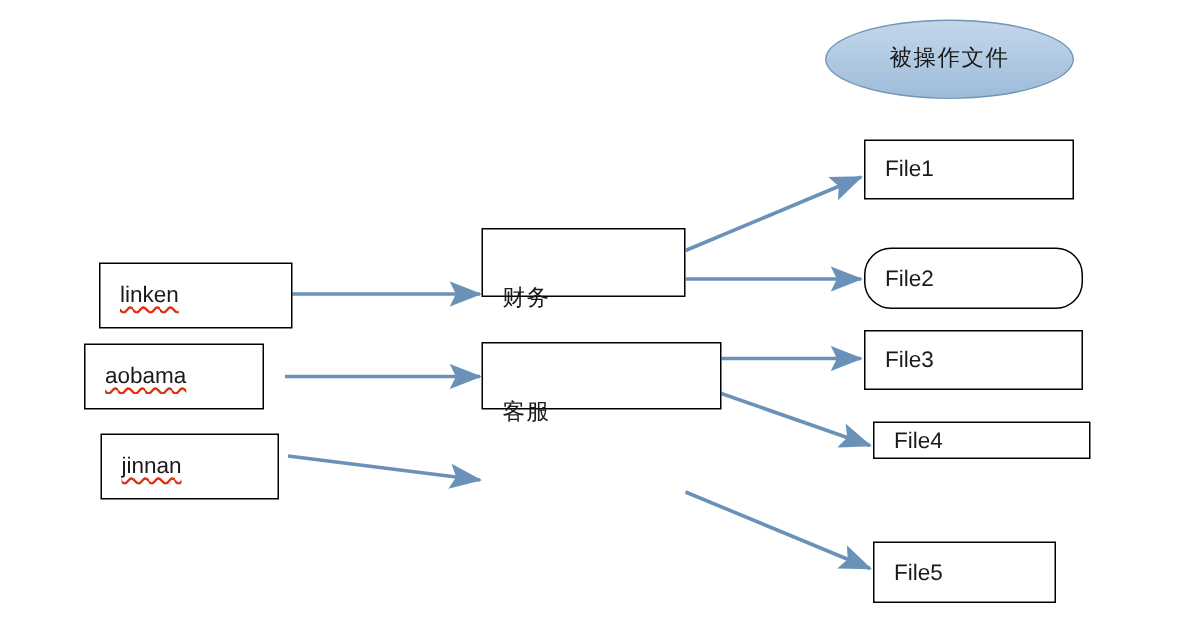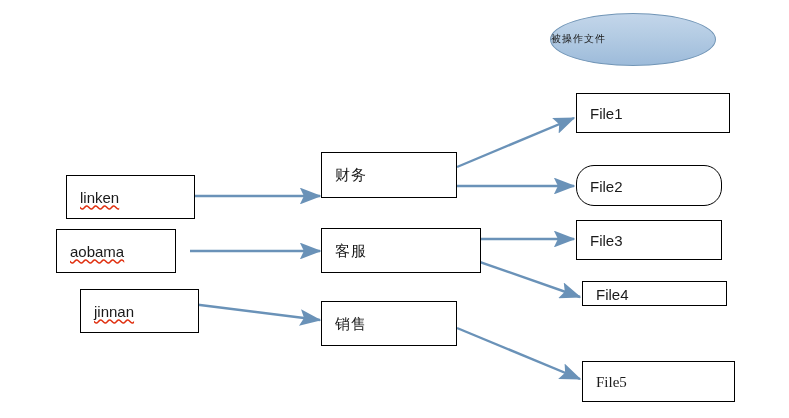--- a/index.html
+++ b/index.html
@@ -11,23 +11,23 @@
   }
   #canvas{position:relative;width:789px;height:418px;}
 
   
   .ellipse{
     position:absolute;
     border:1px solid #7195b6;
     border-radius:50%;
     background:linear-gradient(to bottom,#c3d6ea 0%,#b3cbe3 45%,#9dbbda 100%);
     box-sizing:border-box;
-    display:flex;align-items:center;
+    display:flex;align-items:center;justify-content:center;
     color:#1a1a1a;
-    font-size:10px;
+    font-size:15px;
     letter-spacing:1px;
   }
   .ellipse span{display:block;transform:translateY(-1px);}
 
   
   .rect{
     position:absolute;
     border:1.3px solid #000000;
     background:#ffffff;
     box-sizing:border-box;
@@ -35,21 +35,21 @@
     font-size:15px;
   }
   .rect span{
     position:absolute;
     left:13px;
     top:50%;
     transform:translateY(-50%);
     white-space:nowrap;
     display:inline-block;
   }
-  .rect.cn span{font-size:15px;letter-spacing:1px;}
+  .rect.cn span{font-size:15px;letter-spacing:1px;margin-top:24px;}
   .rect.misspelled span{
     text-decoration:underline wavy #e03010;
     text-decoration-skip-ink:none;
     text-underline-offset:2px;
   }
 
   
   #arrows{position:absolute;left:0;top:0;width:789px;height:418px;}
 </style>
 </head>
@@ -77,54 +77,51 @@
 
 
   <div class="rect misspelled" style="left:66px;top:175px;width:129px;height:44px;">
     <span>linken</span>
   </div>
 
   <div class="rect misspelled" style="left:56px;top:229px;width:120px;height:44px;">
     <span>aobama</span>
   </div>
 
-  <div class="rect misspelled" style="left:80px;top:289px;width:119px;height:44px;">
+  <div class="rect misspelled" style="left:67px;top:289px;width:119px;height:44px;">
     <span>jinnan</span>
   </div>
 
 
   <div class="rect cn" style="left:321px;top:152px;width:136px;height:46px;">
     <span>财务</span>
   </div>
 
   <div class="rect cn" style="left:321px;top:228px;width:160px;height:45px;">
     <span>客服</span>
   </div>
 
-  <div class="rect cn" style="left:321px;top:301px;width:136px;height:45px;">
-    <span>销售</span>
-  </div>
 
   <div class="ellipse" style="left:550px;top:13px;width:166px;height:53px;">
     <span>被操作文件</span>
   </div>
 
-  <div class="rect" style="left:576px;top:93px;width:154px;height:40px;">
+  <div class="rect" style="left:576px;top:93px;width:140px;height:40px;">
     <span>File1</span>
   </div>
 
   <div class="rect" style="left:576px;top:165px;width:146px;height:41px;border-radius:18px;">
     <span>File2</span>
   </div>
 
   <div class="rect" style="left:576px;top:220px;width:146px;height:40px;padding-left:34px;">
     <span>File3</span>
   </div>
 
   <div class="rect" style="left:582px;top:281px;width:145px;height:25px;">
     <span>File4</span>
   </div>
 
-  <div class="rect" style="left:582px;top:361px;width:153px;height:41px;font-family:Liberation Serif, serif;">
+  <div class="rect" style="left:582px;top:361px;width:122px;height:41px;">
     <span>File5</span>
   </div>
 
 </div>
 
 </body></html>

